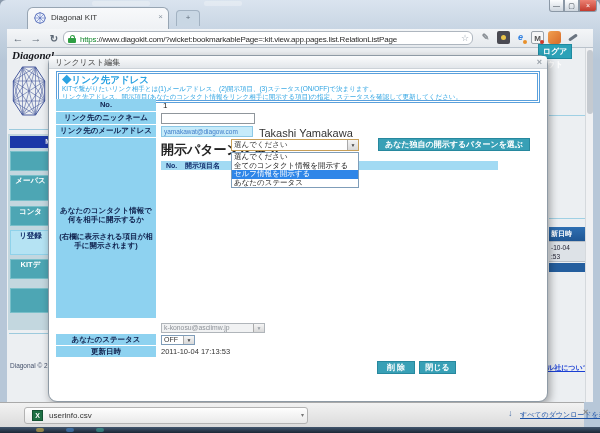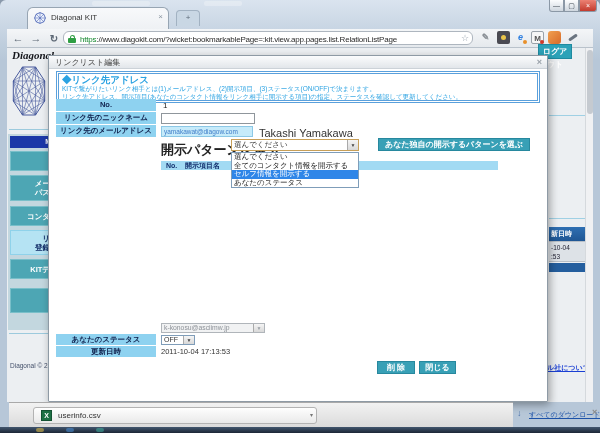--- a/index.html
+++ b/index.html
@@ -44,39 +44,39 @@
   [data-name="extension-wrench-icon"]{left:559px}
   [data-name="extension-wrench-icon"] i{position:absolute;left:2px;top:5px;width:10px;height:3px;background:#6a7480;border-radius:2px;transform:rotate(-35deg)}
 
   
   [data-name="page-background"]{position:absolute;left:7px;top:48px;width:586px;height:354px;background:#eceff2}
   [data-name="site-brand"]{position:absolute;left:12px;top:49px;font-family:"Liberation Serif",serif;font-style:italic;font-weight:bold;font-size:11px;color:#14161c}
   [data-name="diagonal-logo"]{position:absolute;left:9px;top:62px}
   .sdiv{position:absolute;left:9px;width:46px;height:1px;background:#9ccadd}
   [data-name="sidebar-panel"]{position:absolute;left:8px;top:134px;width:47px;height:196px;background:#c3d7df}
   [data-name="sidebar-menu-header"]{position:absolute;left:10px;top:136px;width:43px;height:12px;background:#1b38a8;color:#fff;font-size:7px;font-weight:bold;text-align:right;line-height:12px;padding-right:2px}
-  .sbtn{position:absolute;left:10px;width:43px;background:#4da6b4;border:1px solid #79bfc9;color:#fff;font-weight:bold;font-size:7.5px;text-align:right;padding-right:2px;display:flex;flex-direction:column;justify-content:center;line-height:9px}
+  .sbtn{position:absolute;left:10px;width:43px;background:#4da6b4;border:1px solid #79bfc9;color:#fff;font-weight:bold;font-size:7.5px;text-align:right;padding-right:2px;display:flex;flex-direction:row;justify-content:center;line-height:9px}
   [data-name="sidebar-item-1"]{top:151px;height:20px}
   [data-name="sidebar-item-mail-password"]{top:175px;height:26px}
   [data-name="sidebar-item-contact"]{top:206px;height:20px}
   [data-name="sidebar-item-link-register"]{top:230px;height:25px;background:#b5e3f3;border-color:#8fd2ea;color:#0f2a66}
   [data-name="sidebar-item-kit-data"]{top:259px;height:20px}
   [data-name="sidebar-item-6"]{top:288px;height:25px}
   [data-name="footer-copyright"]{position:absolute;left:10px;top:362px;font-size:6.5px;color:#44506a}
   [data-name="logout-button"]{position:absolute;left:538px;top:44px;width:34px;height:15px;background:#2ca2b8;border:1px solid #1f8aa0;color:#fff;font-weight:bold;font-size:8px;text-align:center;line-height:13px}
   .rdiv{position:absolute;left:549px;width:37px;height:1px;background:#9fd0e4}
   [data-name="bg-table-header"]{position:absolute;left:549px;top:227px;width:37px;height:14px;background:linear-gradient(#2f6fb2,#1f5694);color:#fff;font-weight:bold;font-size:7px;line-height:14px;padding-left:2px}
   [data-name="bg-table-cell"]{position:absolute;left:549px;top:241px;width:37px;height:21px;background:#dde2e7;border-top:1px solid #b8bfc7;border-bottom:1px solid #b8bfc7;color:#223;font-size:6.5px;line-height:9px;padding:1px 0 0 2px}
   [data-name="bg-table-dark-row"]{position:absolute;left:549px;top:263px;width:37px;height:9px;background:#245e9e}
   [data-name="about-link"]{position:absolute;left:547px;top:363px;font-size:7px;font-weight:bold;color:#1a3fd4;text-decoration:underline;white-space:nowrap}
   [data-name="page-scrollbar"]{position:absolute;left:585px;top:48px;width:8px;height:354px;background:#f0f1f3;border-left:1px solid #d5d9dd}
   [data-name="scrollbar-thumb"]{position:absolute;left:1px;top:2px;width:6px;height:64px;background:#c5cad0;border-radius:3px}
 
   
-  [data-name="link-list-dialog"]{position:absolute;left:48px;top:55px;width:500px;height:347px;background:#fff;border:1px solid #8e9aa5;border-radius:1px;box-shadow:2px 3px 9px rgba(0,0,0,.35);z-index:10}
+  [data-name="link-list-dialog"]{position:absolute;left:48px;top:55px;width:500px;height:347px;background:#fff;border:1px solid #8e9aa5;border-radius:9px;box-shadow:2px 3px 9px rgba(0,0,0,.35);z-index:10}
   [data-name="dialog-titlebar"]{position:absolute;left:0;top:0;width:498px;height:13px;background:linear-gradient(#fbfcfd,#e2e6ea);border-bottom:1px solid #ccd2d8;border-radius:3px 3px 0 0}
   [data-name="dialog-title"]{position:absolute;left:6px;top:0;font-size:8px;color:#444;line-height:13px}
   [data-name="dialog-close-icon"]{position:absolute;right:5px;top:0;font-size:9px;font-weight:bold;color:#98a0a8;line-height:13px}
   [data-name="info-box"]{position:absolute;left:7px;top:15px;width:484px;height:32px;border:3px double #5aa0dc;padding:1px 3px;color:#2aa2e2}
   [data-name="info-heading"]{font-size:9.5px;font-weight:bold;line-height:10px}
   .infoline{font-size:6.5px;line-height:7.5px;white-space:nowrap;overflow:hidden}
   .dlab{position:absolute;left:7px;width:100px;background:#8ed2f0;color:#10224e;font-weight:bold;font-size:7.5px;text-align:center}
   [data-name="no-label"]{top:43px;height:12px;line-height:12px}
   [data-name="nickname-label"]{top:56px;height:12px;line-height:12px}
   [data-name="email-label"]{top:69px;height:12px;line-height:12px}
@@ -107,21 +107,21 @@
   .opt{height:8.5px;line-height:8.5px;font-size:7.5px;padding-left:2px;color:#222;white-space:nowrap;overflow:hidden}
   .opt.sel{background:#2f86e8;color:#fff}
   [data-name="updated-value"]{position:absolute;left:112px;top:291px;font-size:7.5px;color:#333}
   .dbtn{position:absolute;top:305px;height:13px;background:#38a0b6;border:1px solid #27889e;color:#fff;font-size:8px;font-weight:bold;text-align:center;line-height:11px}
   [data-name="update-button"]{left:179px;width:144px}
   [data-name="delete-button"]{left:328px;width:38px}
   [data-name="close-button"]{left:370px;width:37px}
   .notep{margin:0 2px}
 
   
-  [data-name="download-bar"]{position:absolute;left:9px;top:402px;width:504px;height:25px;background:linear-gradient(#f2f2f2,#dbdbdb);border-top:1px solid #a9a9a9;z-index:20}
+  [data-name="download-bar"]{position:absolute;left:0;top:402px;width:584px;height:25px;background:linear-gradient(#f2f2f2,#dbdbdb);border-top:1px solid #a9a9a9;z-index:20}
   [data-name="download-item"]{position:absolute;left:24px;top:4px;width:284px;height:17px;background:linear-gradient(#fefefe,#e9e9e9);border:1px solid #b3b3b3;border-radius:3px}
   [data-name="excel-file-icon"]{position:absolute;left:7px;top:2px;width:11px;height:11px;background:#1d7044;border:1px solid #135232;color:#fff;font-size:7px;font-weight:bold;text-align:center;line-height:10px}
   [data-name="download-file-name"]{position:absolute;left:24px;top:0;font-size:8px;color:#333;line-height:15px}
   [data-name="download-item-caret-icon"]{position:absolute;right:3px;top:0;font-size:6px;color:#777;line-height:15px}
   [data-name="download-arrow-icon"]{position:absolute;left:508px;top:5px;font-size:9px;font-weight:bold;color:#4a6fa8}
   [data-name="show-all-downloads-link"]{position:absolute;left:520px;top:7px;font-size:7px;color:#1c52a8;text-decoration:underline;white-space:nowrap}
   [data-name="download-bar-close-icon"]{position:absolute;left:583px;top:4px;font-size:9px;font-weight:bold;color:#888}
 
   [data-name="bottom-strip"]{position:absolute;left:0;top:427px;width:600px;height:6px;background:linear-gradient(#42566e,#1c2736)}
   .dot{position:absolute;top:1px;width:8px;height:4px;border-radius:2px;opacity:.55}
@@ -280,20 +280,24 @@
       <span data-name="items-header-name">開示項目名</span>
     </div>
 
     <div data-name="pattern-dropdown-list">
       <div class="opt" data-name="pattern-option-1">選んでください</div>
       <div class="opt" data-name="pattern-option-2">全てのコンタクト情報を開示する</div>
       <div class="opt sel" data-name="pattern-option-3">セルフ情報を開示する</div>
       <div class="opt" data-name="pattern-option-4">あなたのステータス</div>
     </div>
 
+    <div class="dlab" data-name="disclosure-note-cell">
+      <p class="notep" data-name="disclosure-note-line-1">あなたのコンタクト情報で何を相手に開示するか</p>
+      <p class="notep" style="margin-top:8px" data-name="disclosure-note-line-2">(右欄に表示される項目が相手に開示されます)</p>
+    </div>
 
     <div class="selbox" data-name="my-email-select">
       <span class="txt">k-konosu@asciimw.jp</span>
       <span class="selarrow" data-name="caret-down-icon">▼</span>
     </div>
 
     <div class="dlab" data-name="status-label">あなたのステータス</div>
     <div class="selbox" data-name="status-select">
       <span class="txt">OFF</span>
       <span class="selarrow" data-name="caret-down-icon">▼</span>

